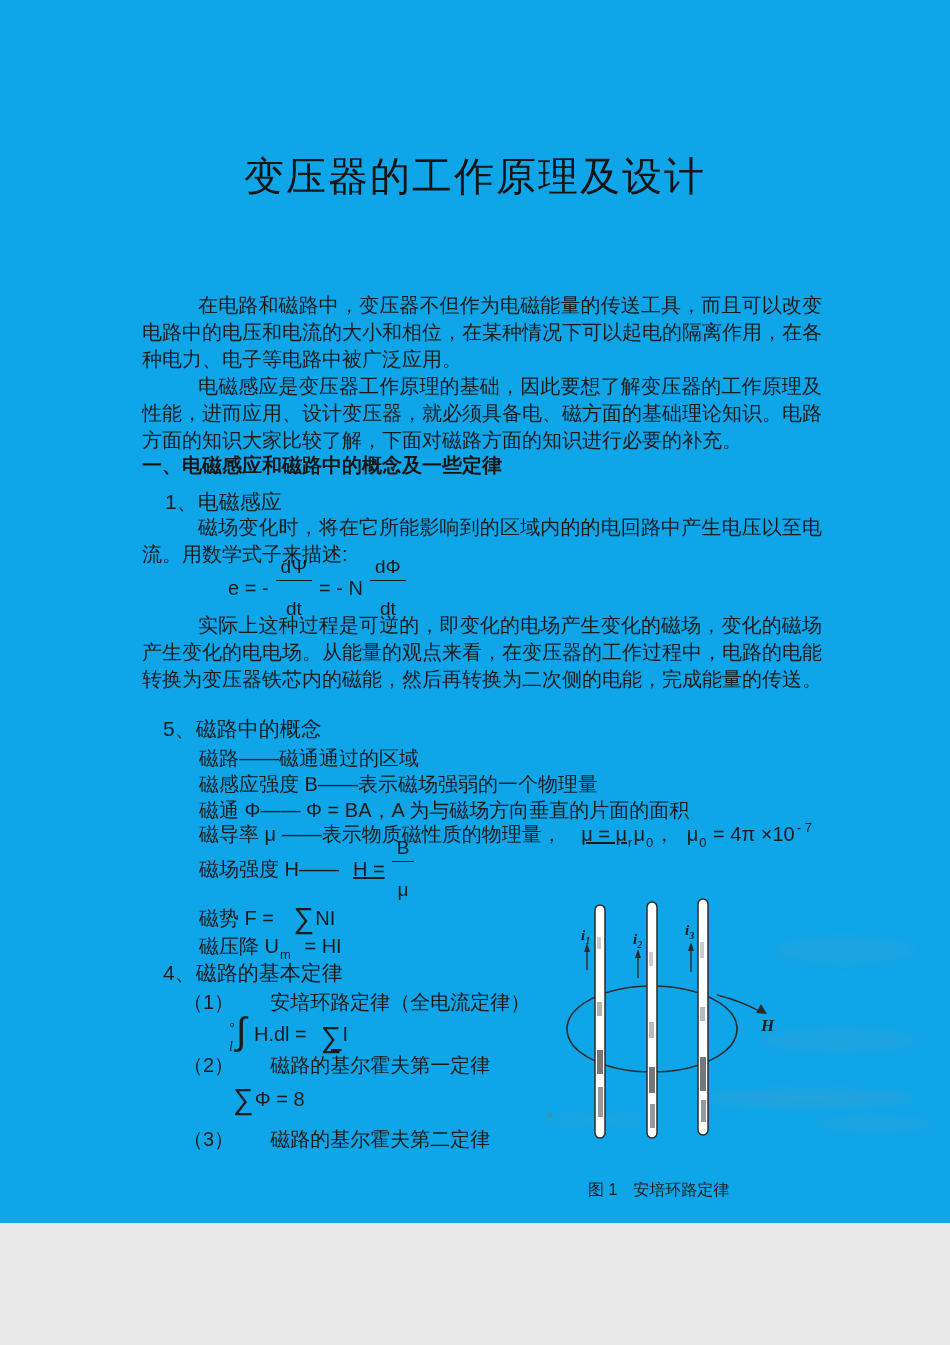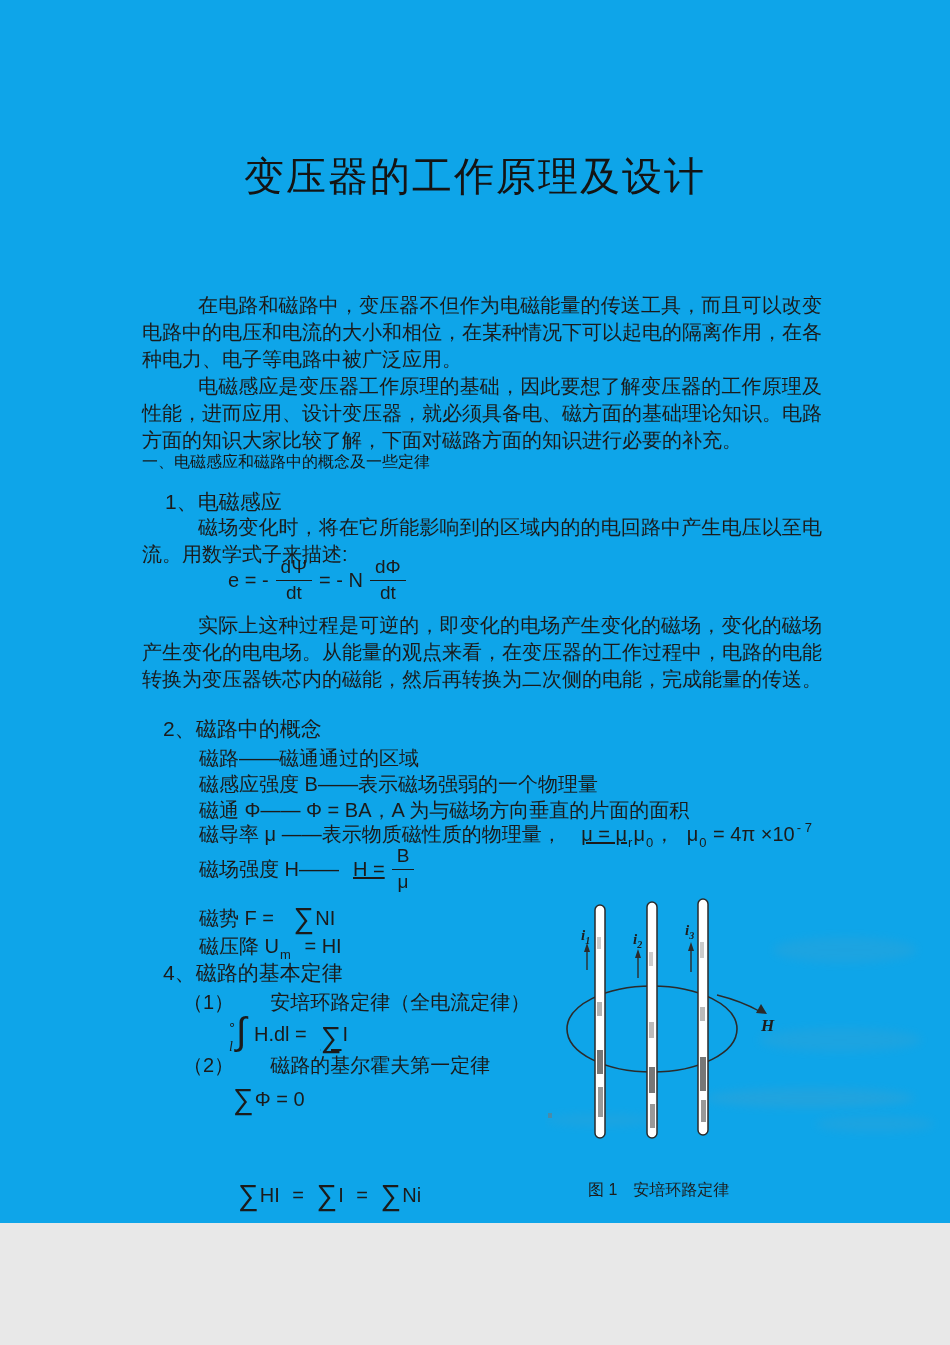--- a/index.html
+++ b/index.html
@@ -11,28 +11,28 @@
   .abs{position:absolute;}
   .doc-title{
     font-family:"Liberation Serif", serif;
     font-size:40px;font-weight:400;letter-spacing:2px;
     white-space:nowrap;color:#141414;
   }
   .para{
     width:680px;font-size:20px;line-height:27px;
     text-align:justify;text-indent:56px;color:#1b1b1b;
   }
-  .h-main{font-size:16px;font-weight:400;white-space:nowrap;color:#161616;}
+  .h-main{font-size:20px;font-weight:700;white-space:nowrap;color:#161616;}
   .h-sub{font-size:21px;font-weight:400;white-space:nowrap;}
   .line{font-size:20px;white-space:nowrap;}
   .fm{font-size:20px;white-space:nowrap;display:flex;align-items:center;}
   .frac{display:inline-flex;flex-direction:column;align-items:center;
         vertical-align:middle;margin:0 7px;font-size:19px;line-height:1.1;}
   .frac .num{border-bottom:1.6px solid #1b1b1b;padding:0 5px 2px;}
-  .frac .den{padding-top:2px;}
+  .frac .den{padding-top:2px;margin-top:16px;}
   .sum{font-size:29px;line-height:1;position:relative;top:3px;margin-right:1px;font-weight:400;}
   .sub{font-size:13px;vertical-align:-6px;margin:0 1px;}
   .sup{font-size:13px;vertical-align:9px;margin-left:2px;}
   .gap-l{margin-left:14px;text-decoration:underline;}
   .gap-s{margin-left:7px;}
   .law-num{display:inline-block;}
   .law-title{display:inline-block;margin-left:36px;}
   .loopint{position:relative;display:inline-block;width:26px;height:44px;vertical-align:middle;}
   .loopint .ring{position:absolute;left:0;top:5px;font-size:13px;}
   .loopint .lvar{position:absolute;left:1px;bottom:1px;font-size:14px;font-style:italic;
@@ -72,21 +72,21 @@
     </span>
     <span>= - N</span>
     <span class="frac">
       <span class="num">dΦ</span>
       <span class="den">dt</span>
     </span>
   </div>
 
   <div class="abs para" style="left:142px;top:612px;">实际上这种过程是可逆的，即变化的电场产生变化的磁场，变化的磁场产生变化的电电场。从能量的观点来看，在变压器的工作过程中，电路的电能转换为变压器铁芯内的磁能，然后再转换为二次侧的电能，完成能量的传送。</div>
 
-  <div class="abs h-sub" style="left:163px;top:715px;">2、磁路中的概念</div>
+  <div class="abs h-sub" style="left:163px;top:715px;">5、磁路中的概念</div>
 
   <div class="abs line" style="left:199px;top:745px;">磁路——磁通通过的区域</div>
 
   <div class="abs line" style="left:199px;top:771px;">磁感应强度 B——表示磁场强弱的一个物理量</div>
 
   <div class="abs line" style="left:199px;top:797px;">磁通 Φ—— Φ = BA，A 为与磁场方向垂直的片面的面积</div>
 
   <div class="abs line" style="left:199px;top:820px;">
     <span>磁导率 μ ——表示物质磁性质的物理量，</span>
     <span class="gap-l">μ = μ</span><span class="sub">r</span><span>μ</span><span class="sub">0</span><span>，</span>
@@ -128,31 +128,27 @@
     <span>H.dl =</span>
     <span class="sum gap-l">∑</span>
       <span>I</span>
   </div>
 
   <div class="abs line" style="left:183px;top:1052px;">
     <span class="law-num">（2）</span><span class="law-title">磁路的基尔霍夫第一定律</span>
   </div>
 
   <div class="abs line" style="left:233px;top:1082px;">
-    <span class="sum">∑</span><span>Φ = 0</span>
-  </div>
-
-
-  <div class="abs line" style="left:238px;top:1178px;">
-    <span class="sum">∑</span><span>HI</span>
-    <span class="gap-s">=</span>
-    <span class="sum gap-s">∑</span><span>I</span>
-    <span class="gap-s">=</span>
-    <span class="sum gap-s">∑</span><span>Ni</span>
-  </div>
+    <span class="sum">∑</span><span>Φ = 8</span>
+  </div>
+
+  <div class="abs line" style="left:183px;top:1126px;">
+    <span class="law-num">（3）</span><span class="law-title">磁路的基尔霍夫第二定律</span>
+  </div>
+
 
   <svg class="abs" style="left:545px;top:882px;" width="400" height="288" viewBox="0 0 400 288">
     <defs>
       <filter id="sm" x="-50%" y="-50%" width="200%" height="200%">
         <feGaussianBlur stdDeviation="5"></feGaussianBlur>
       </filter>
     </defs>
 
     <g>
       <ellipse cx="300" cy="68" rx="72" ry="13" fill="#9a9a9a" opacity="0.10" filter="url(#sm)"></ellipse>

